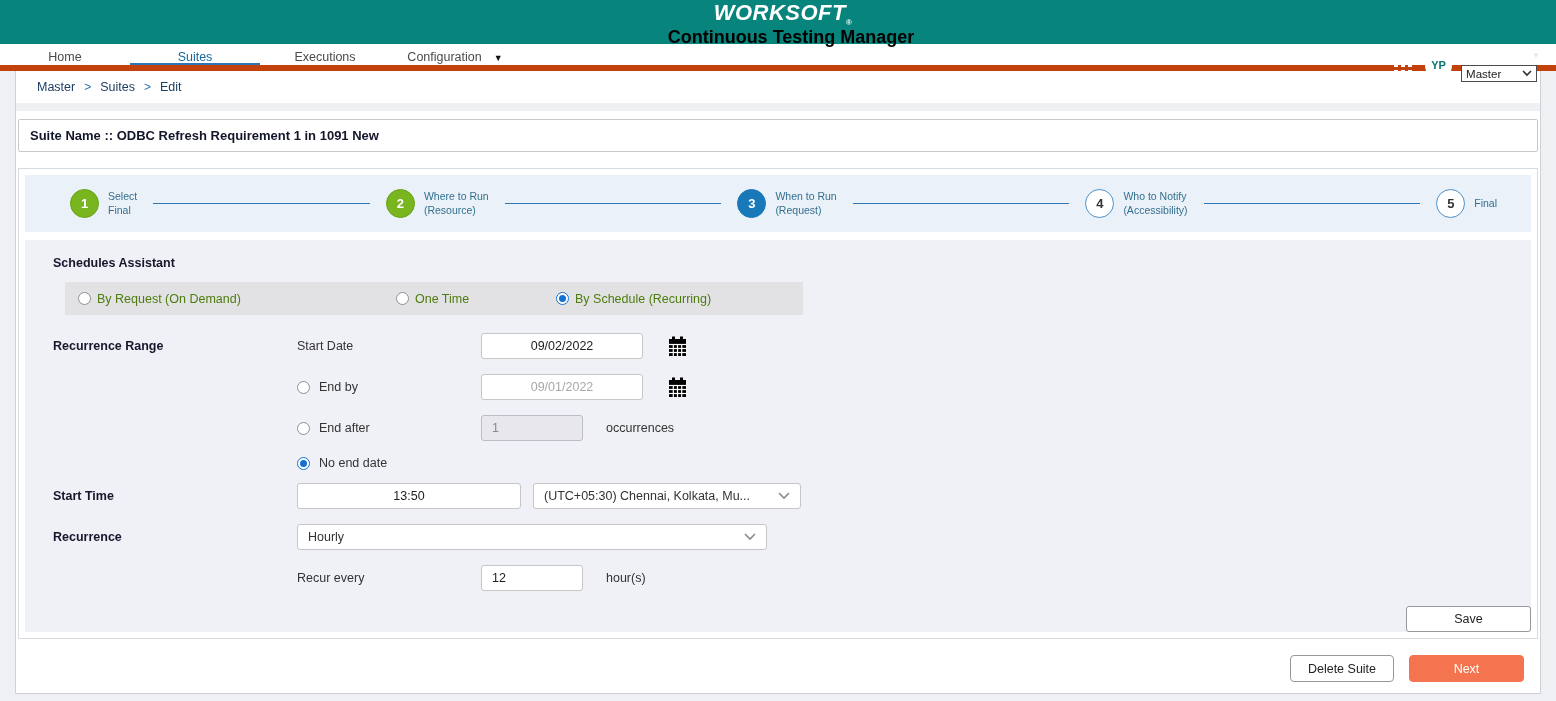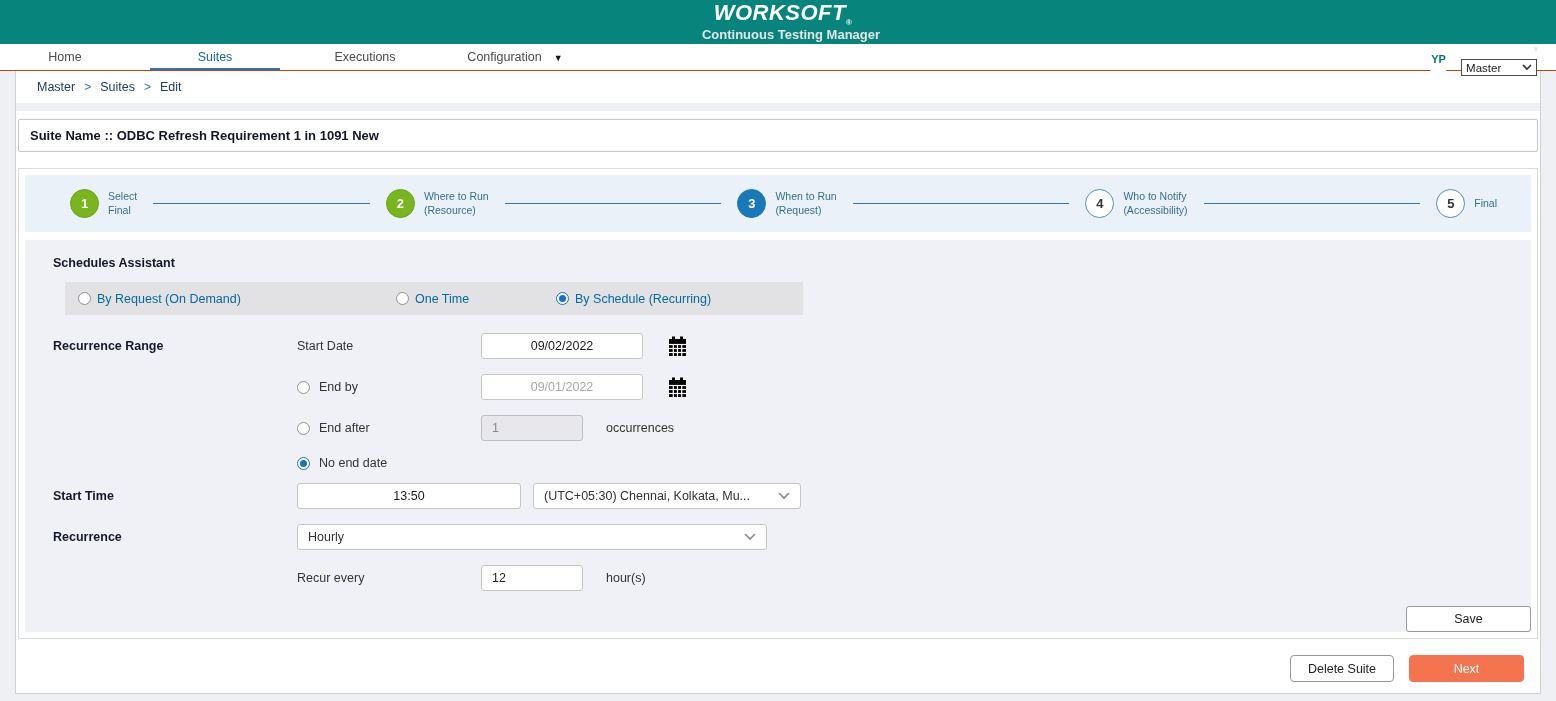--- a/index.html
+++ b/index.html
@@ -6,33 +6,33 @@
   html,body { margin:0; padding:0; }
   body {
     width:1556px; height:701px; overflow:hidden;
     font-family:"Liberation Sans", sans-serif;
     background:#eef0f4;
   }
   
   .header { height:44px; background:#07847c; display:flex; align-items:center; padding:0 16px 0 26px;flex-direction:column; }
   .brand { color:#fff; font-size:22px; font-weight:bold; font-style:italic; letter-spacing:.5px; white-space:nowrap; }
   .brand .reg { font-size:8px; font-style:normal; vertical-align:sub; }
-  .app-title { color:#e5e5e5; font-size:13px; font-weight:bold; margin-left:16px; font-style:normal; }
+  .app-title { color:#000000; font-size:18px; font-weight:bold; margin-left:16px; font-style:normal; }
   .header-right { margin-left:auto; display:flex; align-items:center; }
   .apps-icon { margin-right:13px; cursor:pointer; display:flex; }
   .avatar { width:27px; height:27px; border-radius:50%; background:#fff; color:#07746d; font-weight:bold;
             font-size:11px; display:flex; align-items:center; justify-content:center; margin-right:9px; flex:none; }
   .user-col { display:flex; flex-direction:column; align-items:flex-start; }
   .user-name-row { color:#fff; font-weight:bold; font-size:12.5px; display:flex; align-items:center; cursor:pointer; }
   .user-caret { font-size:8px; color:#dcecea; margin-left:14px; }
   .tenant-select { margin-top:3px; width:76px; height:17px; background:#fff; border:1px solid #4c4c4c;
                    display:flex; align-items:center; justify-content:space-between; padding:0 4px;
                    font-size:11.5px; color:#222; cursor:pointer; }
   
-  .nav { height:27px; background:#fff; border-bottom:1px solid #c2410c; display:flex;gap:20px; }
+  .nav { height:27px; background:#fff; border-bottom:6px solid #c2410c; display:flex; }
   .tab { width:130px; text-align:center; font-size:12.5px; color:#4a4a4a; padding-top:6px; cursor:pointer; }
   .tab.active { color:#19699f; border-bottom:2px solid #2e75b6; }
   .cfg-caret { font-size:9px; color:#111; margin-left:12px; }
   
   .page-container { margin:0 15px; background:#fff; border:1px solid #cfd1d8; border-top:none; height:623px; }
   .breadcrumb-row { height:32px; display:flex; align-items:center; padding-left:21px; font-size:12.5px; color:#1d3e63; }
   .crumb { cursor:pointer; }
   .crumb-sep { color:#2e75b6; margin:0 9px; font-size:12px; }
   .divider-band { height:8px; background:#eef0f4; }
   .suite-card { margin:8px 2px 0 2px; height:33px; border:1px solid #c7c8cd; border-radius:2px;
@@ -45,21 +45,21 @@
                  font-size:13px; font-weight:bold; margin-right:9px; flex:none; }
   .step.done .step-circle { background:#79b51e; border:1px solid #69a315; color:#fff; }
   .step.current .step-circle { background:#1878b8; border:1px solid #1878b8; color:#fff; }
   .step.todo .step-circle { background:#fff; border:1.5px solid #4a90c8; color:#333; }
   .step-label { font-size:10.5px; color:#33708f; line-height:1.3; }
   .connector { flex:1; height:1px; background:#2f77b5; margin:0 16px; }
   
   .form-area { background:#f0f1f6; margin-top:8px; height:392px; padding:16px 0 0 28px; display:flex; flex-direction:column; }
   .section-title { font-weight:bold; font-size:12.5px; color:#15172c; }
   .mode-bar { margin:12px 0 18px 12px; width:738px; height:33px; background:#e2e2e4; display:flex; align-items:center; padding-left:13px; flex:none; }
-  .mode-option { display:flex; align-items:center; gap:6px; font-size:12.5px; color:#0369a1; cursor:pointer; }
+  .mode-option { display:flex; align-items:center; gap:6px; font-size:12.5px; color:#4d7c0f; cursor:pointer; }
   .mode-option.w1 { width:318px; } .mode-option.w2 { width:160px; }
   .radio { width:13px; height:13px; border:1px solid #8f8f94; border-radius:50%; background:#fff; position:relative; flex:none; cursor:pointer; }
   .radio.checked { border-color:#1570cf; }
   .radio.checked::after { content:""; position:absolute; left:2px; top:2px; width:7px; height:7px; border-radius:50%; background:#1570cf; }
   .form-row { display:flex; align-items:center; margin-bottom:15px; flex:none; }
   .lbl-main { width:244px; font-weight:bold; font-size:12.5px; color:#15172c; flex:none; }
   .lbl-sub { width:184px; font-size:12.5px; color:#333; flex:none; display:flex; align-items:center; gap:9px; }
   .inp { height:26px; border:1px solid #c6c6c6; border-radius:3px; background:#fff; font-size:12.5px; color:#222;
          font-family:"Liberation Sans",sans-serif; outline:none; }
   .inp.date { width:162px; text-align:center; }

